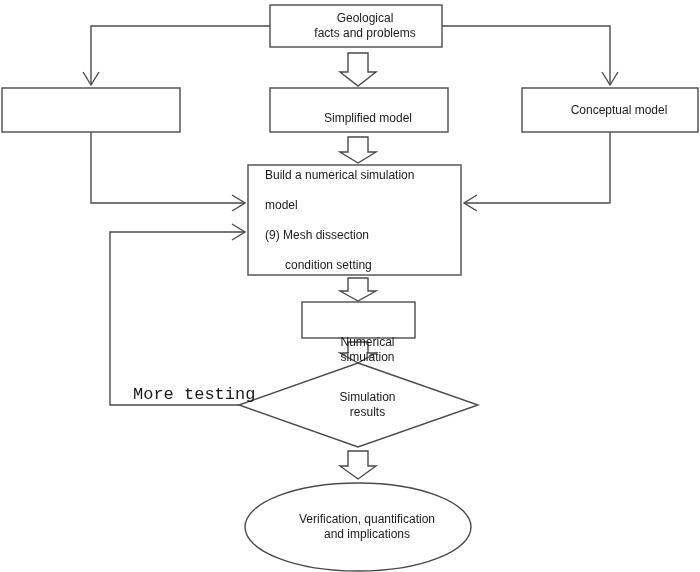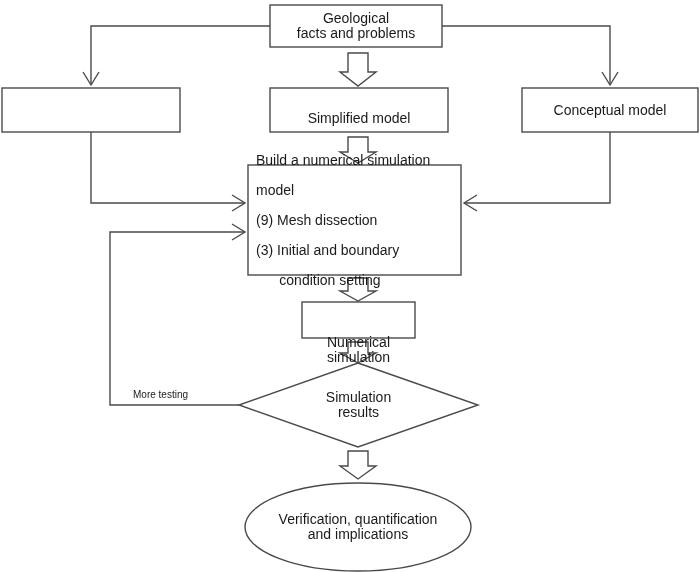--- a/index.html
+++ b/index.html
@@ -26,34 +26,35 @@
     width: 700px;
     height: 572px;
   }
   .node-label {
     position: absolute;
     display: flex;
     align-items: center;
     justify-content: center;
     text-align: center;
     font-family: "Liberation Sans", sans-serif;
-    font-size: 14px;
+    font-size: 12px;
     line-height: 15px;
     color: #1a1a1a;
     pointer-events: none;
     white-space: pre-line;
+    padding-left: 9px;
   }
   .node-label.left-align {
     justify-content: flex-start;
     text-align: left;
   }
   .edge-label {
     position: absolute;
-    font-family: Liberation Sans, sans-serif;
-    font-size: 10px;
+    font-family: Liberation Mono, monospace;
+    font-size: 17px;
     line-height: 15px;
     color: #1a1a1a;
     white-space: nowrap;
   }
   .listblock {
     display: block;
   }
   .listblock .li {
     display: block;
     white-space: pre;
@@ -128,21 +129,20 @@
 
   <div class="node-label" style="left:270px; top:88px; width:178px; height:60px;">Simplified model</div>
 
   <div class="node-label" style="left:522px; top:88px; width:176px; height:44px;">Conceptual model</div>
 
   <div class="node-label left-align" style="left:256px; top:170px; width:200px; height:100px; align-items:center;">
     <span class="listblock">
       <span class="li">Build a numerical simulation</span>
       <span class="li">model</span>
       <span class="li">(9) Mesh dissection</span>
-      <span class="li">(3) Initial and boundary</span>
       <span class="li">      condition setting</span>
     </span>
   </div>
 
   <div class="node-label" style="left:302px; top:302px; width:113px; height:36px;margin-top:30px;">Numerical
 simulation</div>
 
   <div class="node-label" style="left:302px; top:386px; width:113px; height:38px;">Simulation
 results</div>
 

